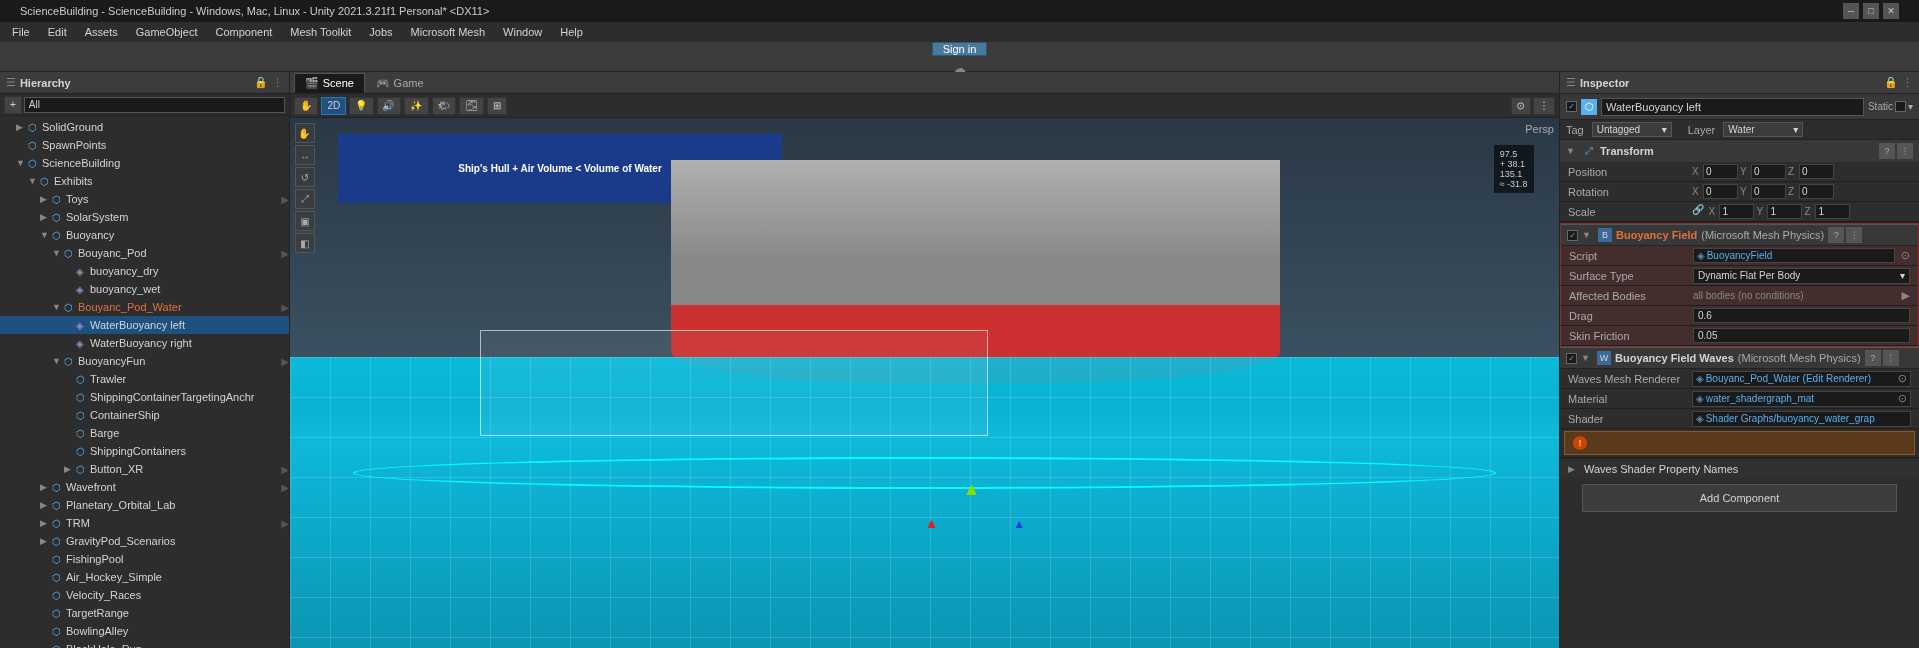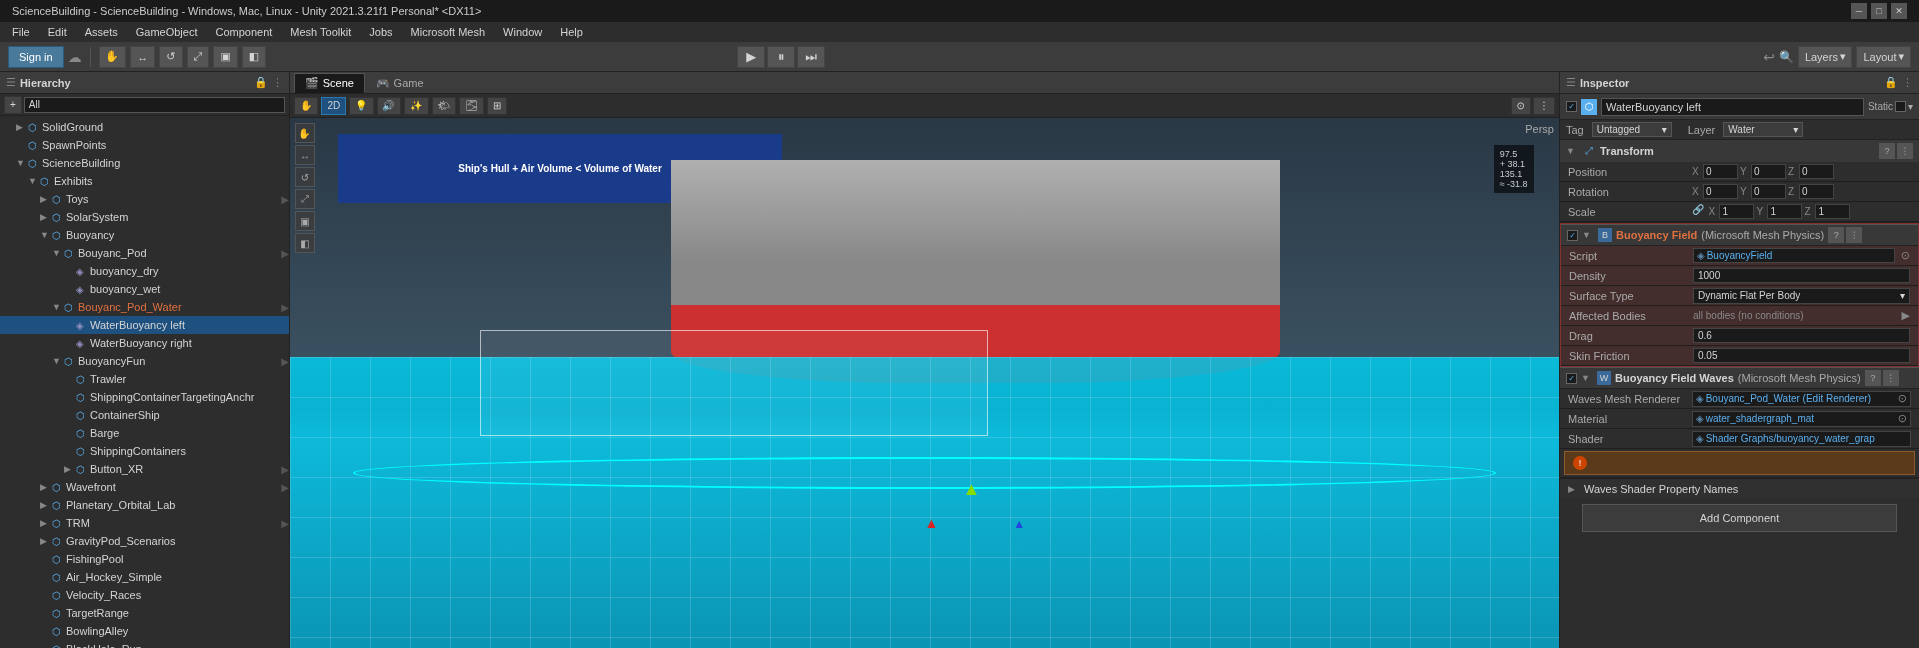--- a/index.html
+++ b/index.html
@@ -12,21 +12,21 @@
       background: #3c3c3c;
       color: #d4d4d4;
     }
 
     
     #titlebar {
       height: 22px;
       background: #1a1a1a;
       display: flex;
       align-items: center;
-      padding: 0 12px;
+      padding: 0 20px;
       font-size: 11px;
       color: #ccc;
       flex-shrink: 0;
     }
     #titlebar .title-text { flex: 1; }
     #titlebar .win-controls { display: flex; gap: 4px; }
     #titlebar .win-btn {
       width: 16px; height: 16px;
       background: #555;
       display: flex; align-items: center; justify-content: center;
@@ -53,20 +53,21 @@
     
     #toolbar {
       height: 30px;
       background: #3c3c3c;
       display: flex;
       align-items: center;
       padding: 0 8px;
       gap: 4px;
       border-bottom: 1px solid #222;
       flex-shrink: 0;
+      flex-direction: column;
     }
     .toolbar-btn {
       height: 22px;
       padding: 0 6px;
       background: #555;
       border: 1px solid #444;
       color: #d4d4d4;
       font-size: 11px;
       cursor: pointer;
       display: flex; align-items: center;
@@ -893,24 +894,20 @@
       </div>
       <div class="prop-row">
         <span class="prop-label">Script</span>
         <div class="prop-script-val">
           <span style="color:#5a8aaf;margin-right:2px;">◈</span>
           <span>BuoyancyField</span>
         </div>
         <span style="color:#888;cursor:pointer;margin-left:2px;">⊙</span>
       </div>
       <div class="prop-row">
-        <span class="prop-label">Density</span>
-        <input class="prop-input" type="text" value="1000" style="">
-      </div>
-      <div class="prop-row">
         <span class="prop-label">Surface Type</span>
         <div class="prop-dropdown">
           <span>Dynamic Flat Per Body</span>
           <span>▾</span>
         </div>
       </div>
       <div class="prop-row">
         <span class="prop-label">Affected Bodies</span>
         <span class="all-bodies-text">all bodies (no conditions)</span>
         <span style="color:#888;cursor:pointer;margin-left:auto;">▶</span>

